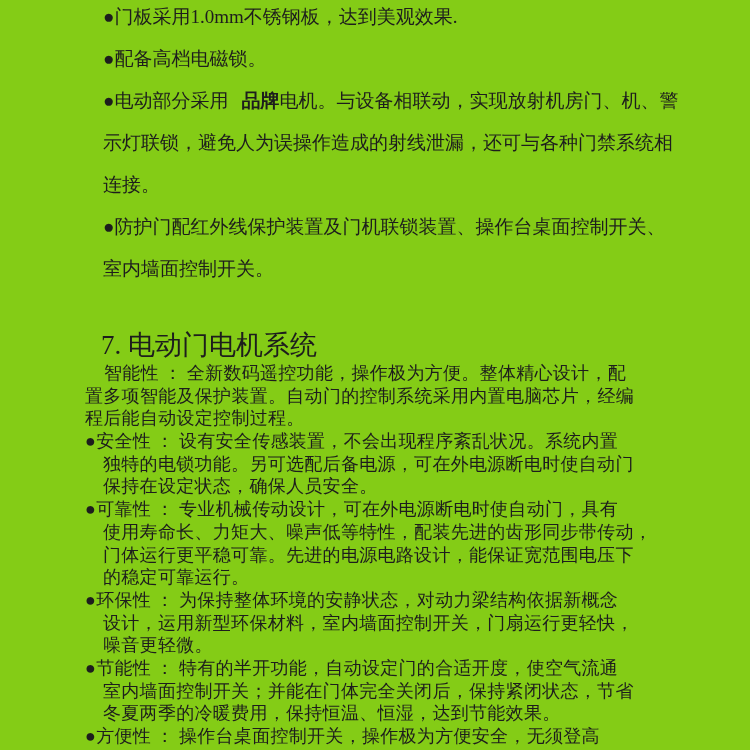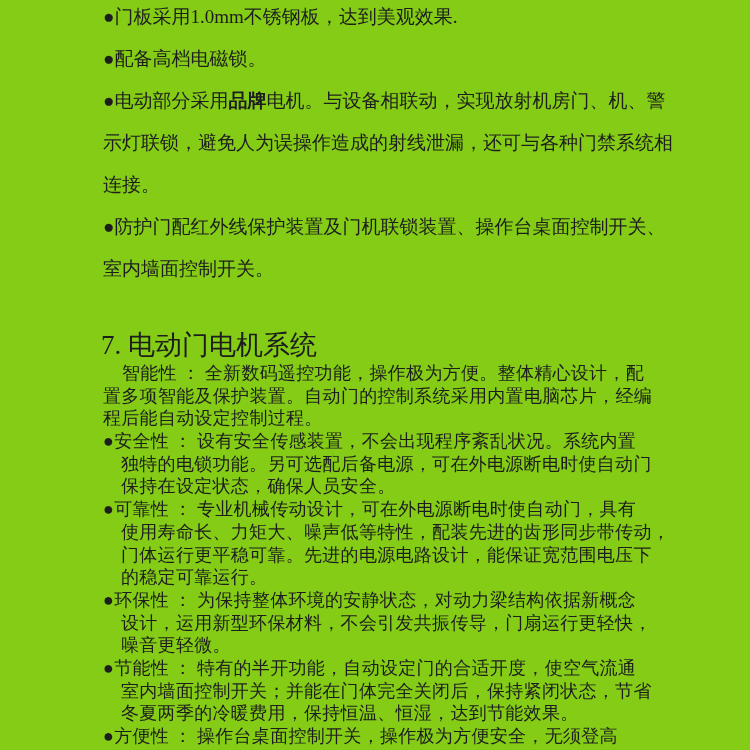--- a/index.html
+++ b/index.html
@@ -25,36 +25,36 @@
     position: absolute;
     left: 103px;
     top: -4px;
   }
   .sec-top .line {
     height: 42px;
     line-height: 42px;
     font-size: 19px;
     white-space: nowrap;
   }
-  .bold { font-weight: bold; }
+  .bold { font-weight: bold; margin-left: 13px; }
   
   .heading {
     position: absolute;
     left: 101px;
     top: 327px;
     font-size: 27px;
     line-height: 36px;
     white-space: nowrap;
     font-weight: normal;
     margin: 0;
   }
   
   .sec-feat {
     position: absolute;
-    left: 103px;
+    left: 85px;
     top: 362px;
   }
   .sec-feat .line {
     height: 22.7px;
     line-height: 22.7px;
     font-size: 18px;
     white-space: nowrap;
     letter-spacing: 0.3px;
   }
   .indent-intro { padding-left: 19px; }
@@ -82,21 +82,21 @@
     <div class="line">置多项智能及保护装置。自动门的控制系统采用内置电脑芯片，经编</div>
     <div class="line">程后能自动设定控制过程。</div>
     <div class="line">●安全性 ： 设有安全传感装置，不会出现程序紊乱状况。系统内置</div>
     <div class="line indent-cont">独特的电锁功能。另可选配后备电源，可在外电源断电时使自动门</div>
     <div class="line indent-cont">保持在设定状态，确保人员安全。</div>
     <div class="line">●可靠性 ： 专业机械传动设计，可在外电源断电时使自动门，具有</div>
     <div class="line indent-cont">使用寿命长、力矩大、噪声低等特性，配装先进的齿形同步带传动，</div>
     <div class="line indent-cont">门体运行更平稳可靠。先进的电源电路设计，能保证宽范围电压下</div>
     <div class="line indent-cont">的稳定可靠运行。</div>
     <div class="line">●环保性 ： 为保持整体环境的安静状态，对动力梁结构依据新概念</div>
-    <div class="line indent-cont">设计，运用新型环保材料，不会引发共振传导，门扇运行更轻快，</div>
+    <div class="line indent-cont">设计，运用新型环保材料，室内墙面控制开关，门扇运行更轻快，</div>
     <div class="line indent-cont">噪音更轻微。</div>
     <div class="line">●节能性 ： 特有的半开功能，自动设定门的合适开度，使空气流通</div>
     <div class="line indent-cont">室内墙面控制开关；并能在门体完全关闭后，保持紧闭状态，节省</div>
     <div class="line indent-cont">冬夏两季的冷暖费用，保持恒温、恒湿，达到节能效果。</div>
     <div class="line">●方便性 ： 操作台桌面控制开关，操作极为方便安全，无须登高</div>
   </div>
 
 </div>
 
 </body></html>

